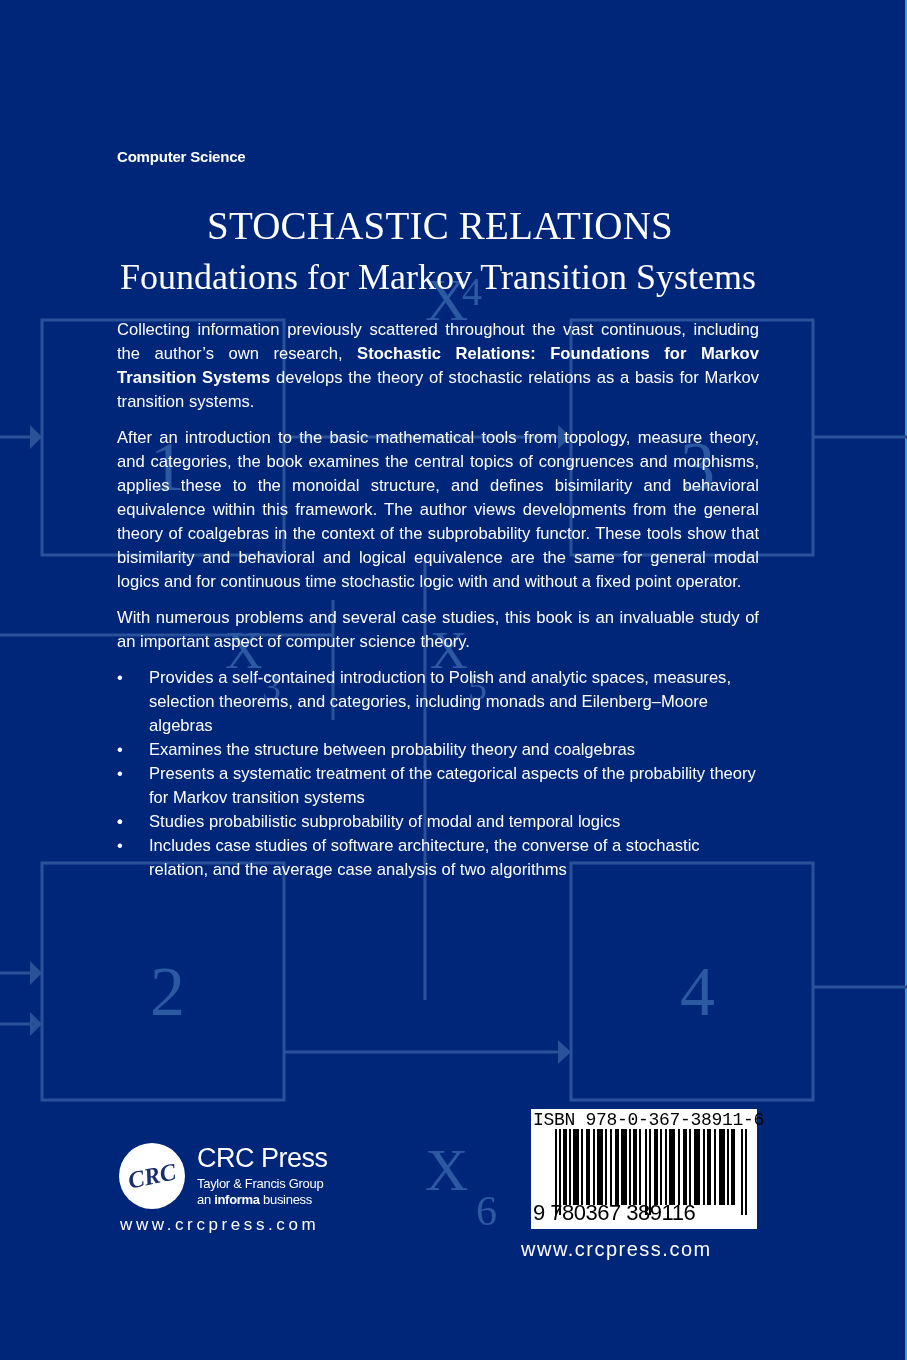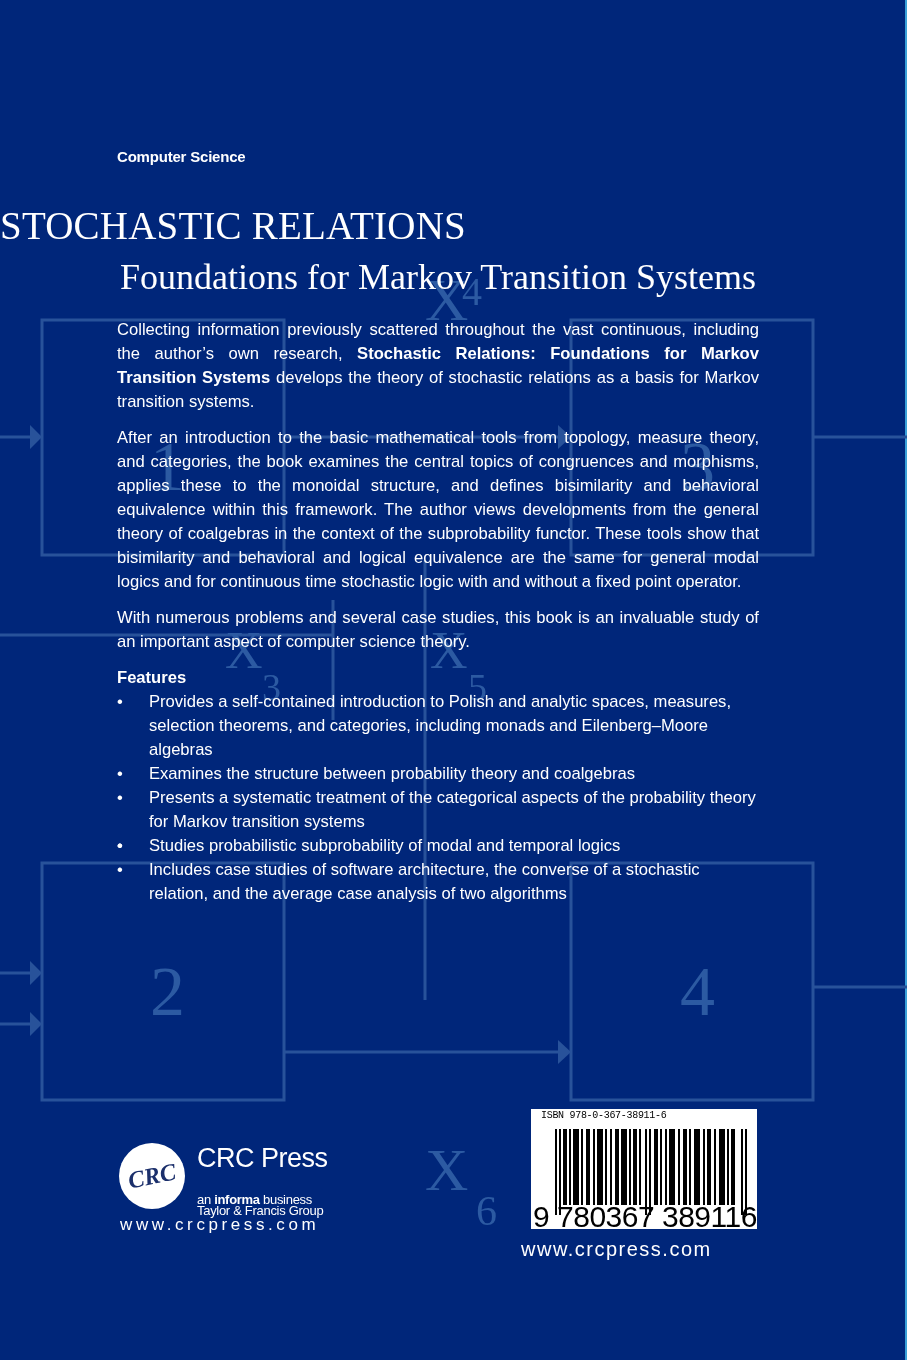--- a/index.html
+++ b/index.html
@@ -19,21 +19,21 @@
   .bg-diagram .box { fill: none; stroke: #28529a; stroke-width: 3; }
   .bg-diagram .wire { stroke: #28529a; stroke-width: 3; fill: none; }
   .bg-diagram .arrow { fill: #28529a; }
   .bg-diagram .glyph { fill: #2c5aa2; font-family: "Liberation Serif", serif; }
 
   .category {
     position: absolute; left: 117px; top: 148px;
     font-size: 15px; font-weight: bold; letter-spacing: -0.2px;
   }
   .title {
-    position: absolute; left: 0; width: 880px; top: 203px; 
+    position: absolute; left: 0; width: 880px; top: 203px; text-align: center;
     font-family: "Liberation Serif", serif; font-size: 39px; letter-spacing: 0.2px;
   }
   .subtitle {
     position: absolute; left: 0; width: 876px; top: 256px; text-align: center;
     font-family: "Liberation Serif", serif; font-size: 36px;
   }
   .body-text {
     position: absolute; left: 117px; width: 642px; top: 318px;
     font-size: 16.6px; line-height: 24px;
   }
@@ -49,36 +49,36 @@
     background: #ffffff; color: #1b2f6b;
     display: flex; align-items: center; justify-content: center;
     font-family: "Liberation Serif", serif; font-style: italic; font-weight: bold; font-size: 24px;
     transform: none;
   }
   .crc-circle span { display: inline-block; transform: rotate(-12deg); }
   .pub-name {
     position: absolute; left: 80px; top: 3px; font-family: "Liberation Sans", sans-serif;
     font-size: 27px; white-space: nowrap; letter-spacing: -0.5px;
   }
-  .pub-group { position: absolute; left: 80px; top: 36px; font-size: 13px; white-space: nowrap; letter-spacing: -0.3px; margin-top: 27px; }
+  .pub-group { position: absolute; left: 80px; top: 36px; font-size: 13px; white-space: nowrap; letter-spacing: -0.3px; }
   .pub-tagline { position: absolute; left: 80px; top: 52px; font-size: 13px; white-space: nowrap; letter-spacing: -0.3px; }
   .pub-tagline b { font-weight: bold; }
   .pub-url { position: absolute; left: 3px; top: 75px; font-size: 17px; letter-spacing: 3.6px; white-space: nowrap; }
 
   .barcode {
     position: absolute; left: 531px; top: 1109px; width: 226px; height: 120px;
     background: #ffffff; color: #000;
   }
   .isbn-label {
-    position: absolute; left: 10px; top: 1px; font-family: "Liberation Mono", monospace;
-    font-size: 10px; letter-spacing: -0.3px; white-space: nowrap; text-align: center;
+    position: absolute; left: 2px; top: 1px; font-family: "Liberation Mono", monospace;
+    font-size: 18px; letter-spacing: -0.3px; white-space: nowrap; text-align: center;
   }
   .bars { position: absolute; left: 24px; top: 20px; width: 192px; height: 86px; }
   .barcode-digits {
-    position: absolute; left: 2px; top: 91px; font-size: 30px; white-space: nowrap; letter-spacing: -0.5px;
+    position: absolute; left: 2px; top: 91px; font-size: 22px; white-space: nowrap; letter-spacing: -0.5px;
     background: transparent;
   }
   .bottom-url {
     position: absolute; left: 521px; top: 1238px; font-size: 20px; letter-spacing: 1.5px; white-space: nowrap;
   }
 </style>
 </head>
 <body>
 
 <div class="edge-strip"></div>
@@ -122,21 +122,20 @@
 </svg>
 
 <div class="category">Computer Science</div>
 <div class="title">STOCHASTIC RELATIONS</div>
 <div class="subtitle">Foundations for Markov Transition Systems</div>
 
 <div class="body-text">
   <p><span>Collecting information previously scattered throughout the vast continuous, including the author’s own research, </span><b>Stochastic Relations: Foundations for Markov Transition Systems</b><span> develops the theory of stochastic relations as a basis for Markov transition systems.</span></p>
   <p>After an introduction to the basic mathematical tools from topology, measure theory, and categories, the book examines the central topics of congruences and morphisms, applies these to the monoidal structure, and defines bisimilarity and behavioral equivalence within this framework. The author views developments from the general theory of coalgebras in the context of the subprobability functor. These tools show that bisimilarity and behavioral and logical equivalence are the same for general modal logics and for continuous time stochastic logic with and without a fixed point operator.</p>
   <p>With numerous problems and several case studies, this book is an invaluable study of an important aspect of computer science theory.</p>
-  <div class="features-heading">Features</div>
   <ul class="features">
     <li><span class="bullet">•</span><span>Provides a self-contained introduction to Polish and analytic spaces, measures, selection theorems, and categories, including monads and Eilenberg–Moore algebras</span></li>
     <li><span class="bullet">•</span><span>Examines the structure between probability theory and coalgebras</span></li>
     <li><span class="bullet">•</span><span>Presents a systematic treatment of the categorical aspects of the probability theory for Markov transition systems</span></li>
     <li><span class="bullet">•</span></li>
     <li><span class="bullet">•</span><span>Studies probabilistic subprobability of modal and temporal logics</span></li>
     <li><span class="bullet">•</span><span>Includes case studies of software architecture, the converse of a stochastic relation, and the average case analysis of two algorithms</span></li>
   </ul>
 </div>
 

